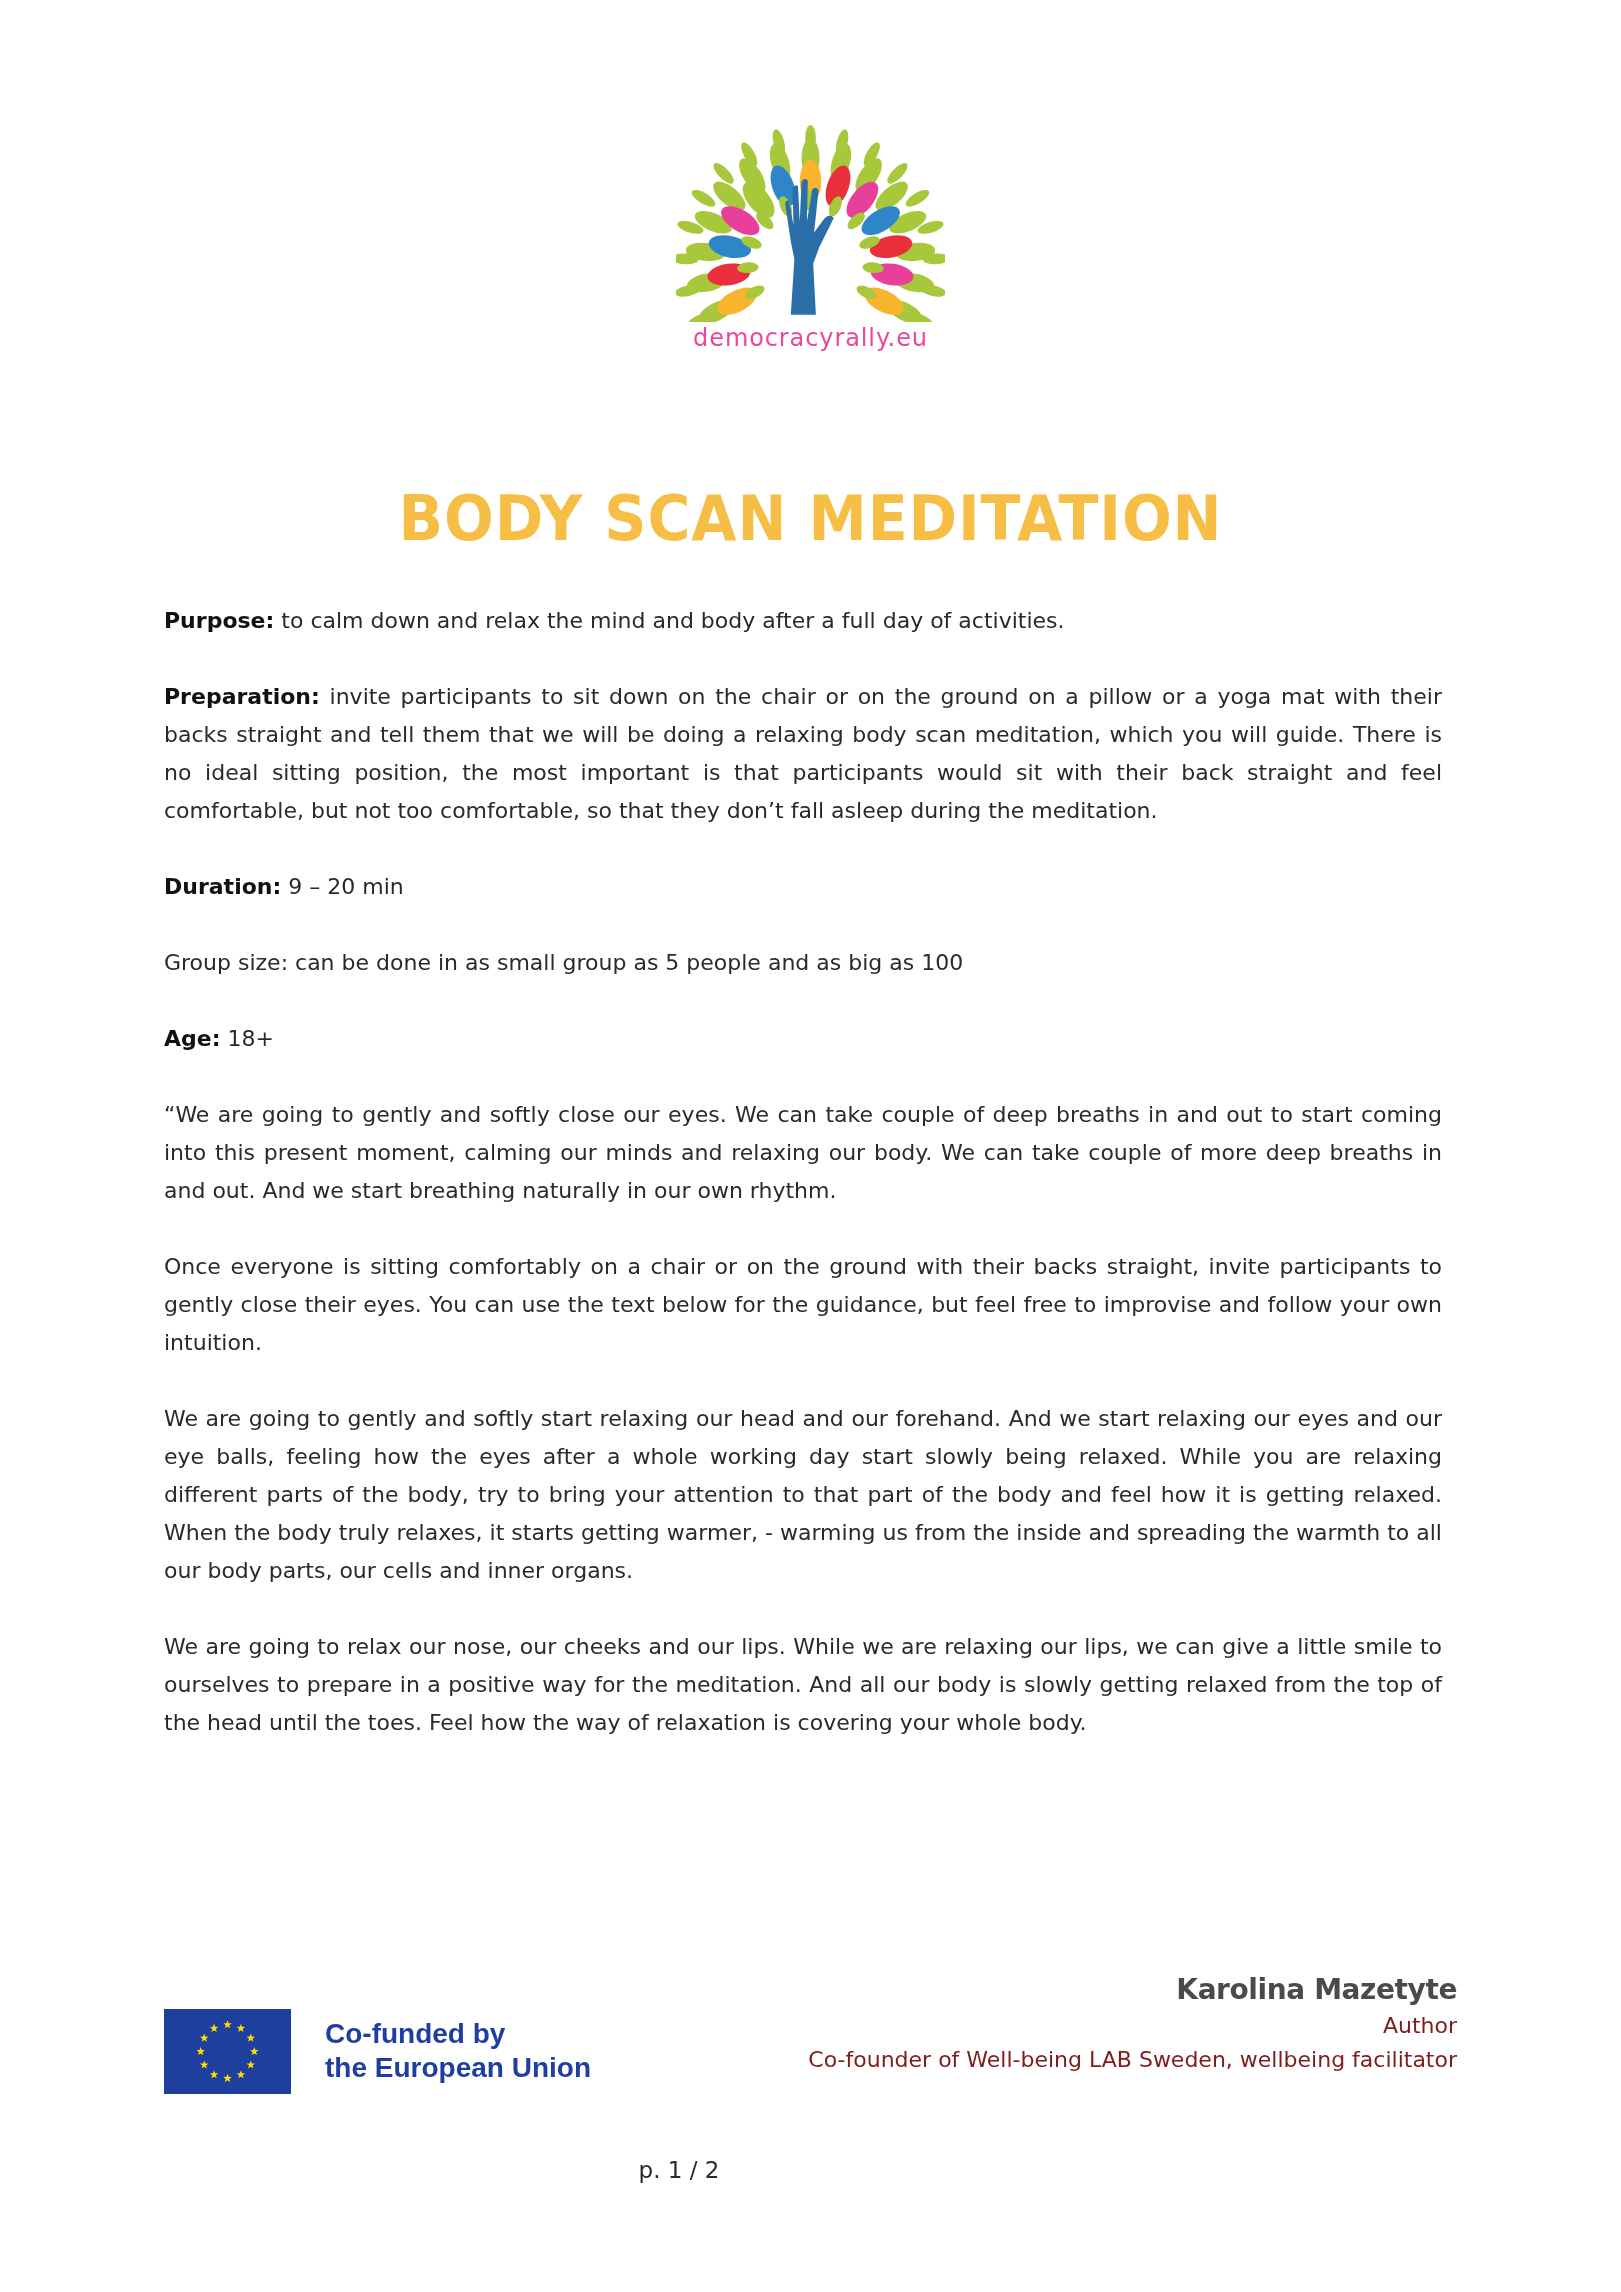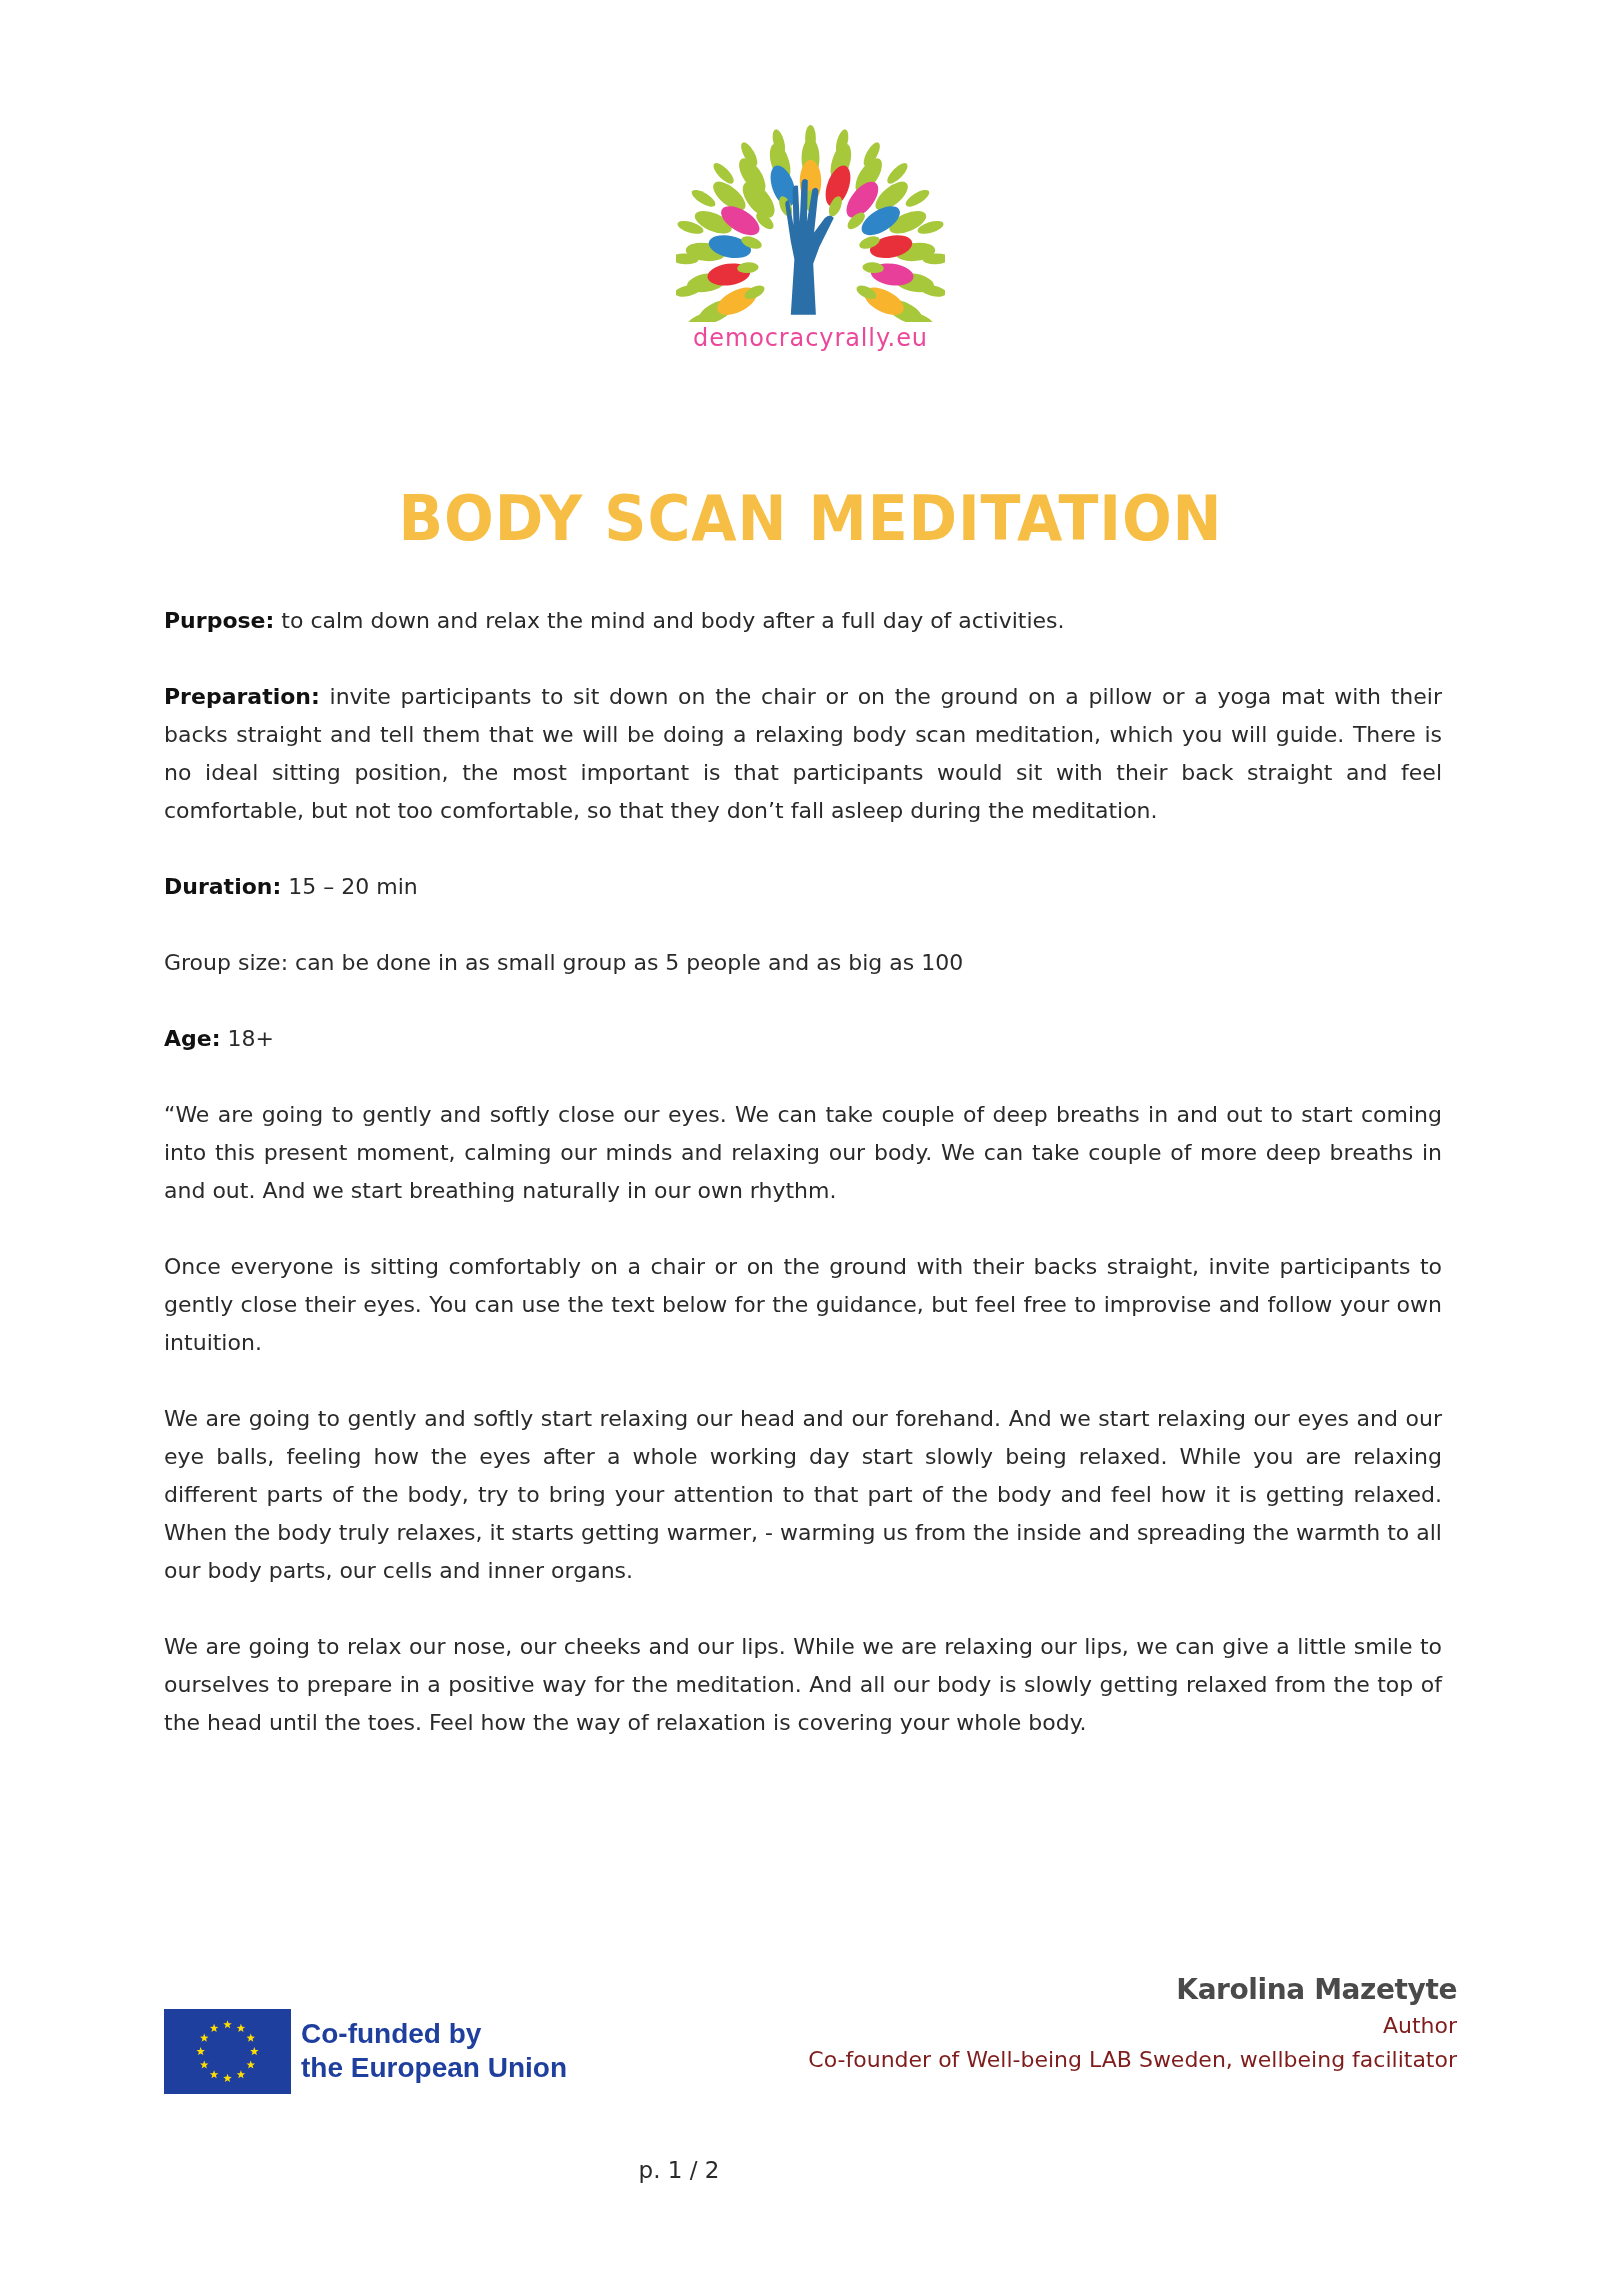--- a/index.html
+++ b/index.html
@@ -71,21 +71,21 @@
     display: flex;
     align-items: center;
   }
   .eu-flag {
     width: 127px;
     height: 85px;
     background: #1f3f9e;
     position: relative;
   }
   .eu-text {
-    margin-left: 10px;
+    margin-left: 34px;
     font-family: "Liberation Sans", sans-serif;
     font-weight: bold;
     font-size: 28px;
     line-height: 34px;
     color: #1f3f9e;
   }
   .author {
     position: absolute;
     right: 164px;
     top: 1970px;
@@ -180,21 +180,21 @@
   <div class="logo-text">democracyrally.eu</div>
 </div>
 
 <h1 class="title" style="margin:0;">BODY SCAN MEDITATION</h1>
 
 <div class="content">
   <p><span class="lbl">Purpose:</span><span> to calm down and relax the mind and body after a full day of activities.</span></p>
 
   <p><span class="lbl">Preparation:</span><span> invite participants to sit down on the chair or on the ground on a pillow or a yoga mat with their backs straight and tell them that we will be doing a relaxing body scan meditation, which you will guide. There is no ideal sitting position, the most important is that participants would sit with their back straight and feel comfortable, but not too comfortable, so that they don’t fall asleep during the meditation.</span></p>
 
-  <p><span class="lbl">Duration:</span><span> 15 – 20 min</span></p>
+  <p><span class="lbl">Duration:</span><span> 9 – 20 min</span></p>
 
   <p>Group size: can be done in as small group as 5 people and as big as 100</p>
 
   <p><span class="lbl">Age:</span><span> 18+</span></p>
 
 
   <p>“We are going to gently and softly close our eyes. We can take couple of deep breaths in and out to start coming into this present moment, calming our minds and relaxing our body. We can take couple of more deep breaths in and out. And we start breathing naturally in our own rhythm.</p>
   <p>Once everyone is sitting comfortably on a chair or on the ground with their backs straight, invite participants to gently close their eyes. You can use the text below for the guidance, but feel free to improvise and follow your own intuition.</p>
   <p>We are going to gently and softly start relaxing our head and our forehand. And we start relaxing our eyes and our eye balls, feeling how the eyes after a whole working day start slowly being relaxed. While you are relaxing different parts of the body, try to bring your attention to that part of the body and feel how it is getting relaxed. When the body truly relaxes, it starts getting warmer, - warming us from the inside and spreading the warmth to all our body parts, our cells and inner organs.</p>
   <p class="last" style="text-align:justify;">We are going to relax our nose, our cheeks and our lips. While we are relaxing our lips, we can give a little smile to ourselves to prepare in a positive way for the meditation. And all our body is slowly getting relaxed from the top of the head until the toes. Feel how the way of relaxation is covering your whole body.</p>

